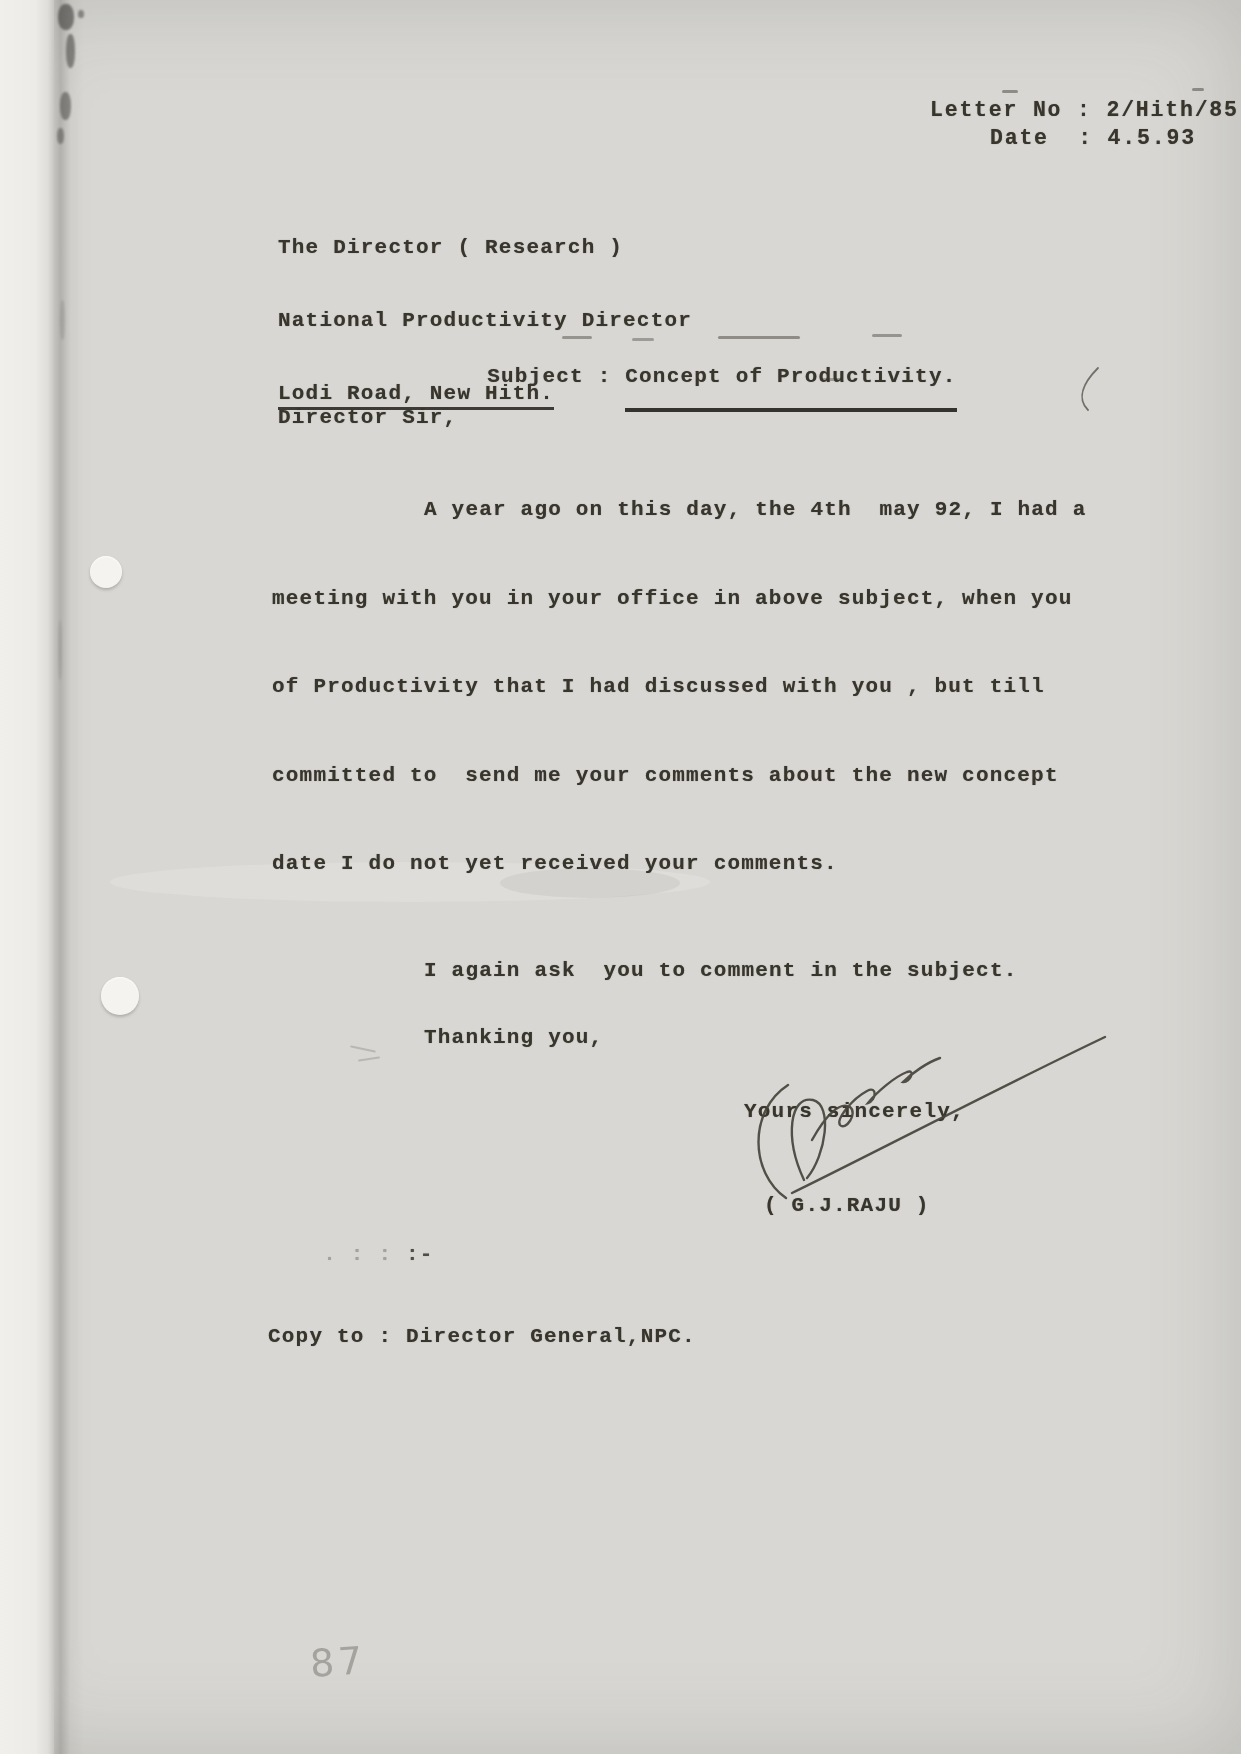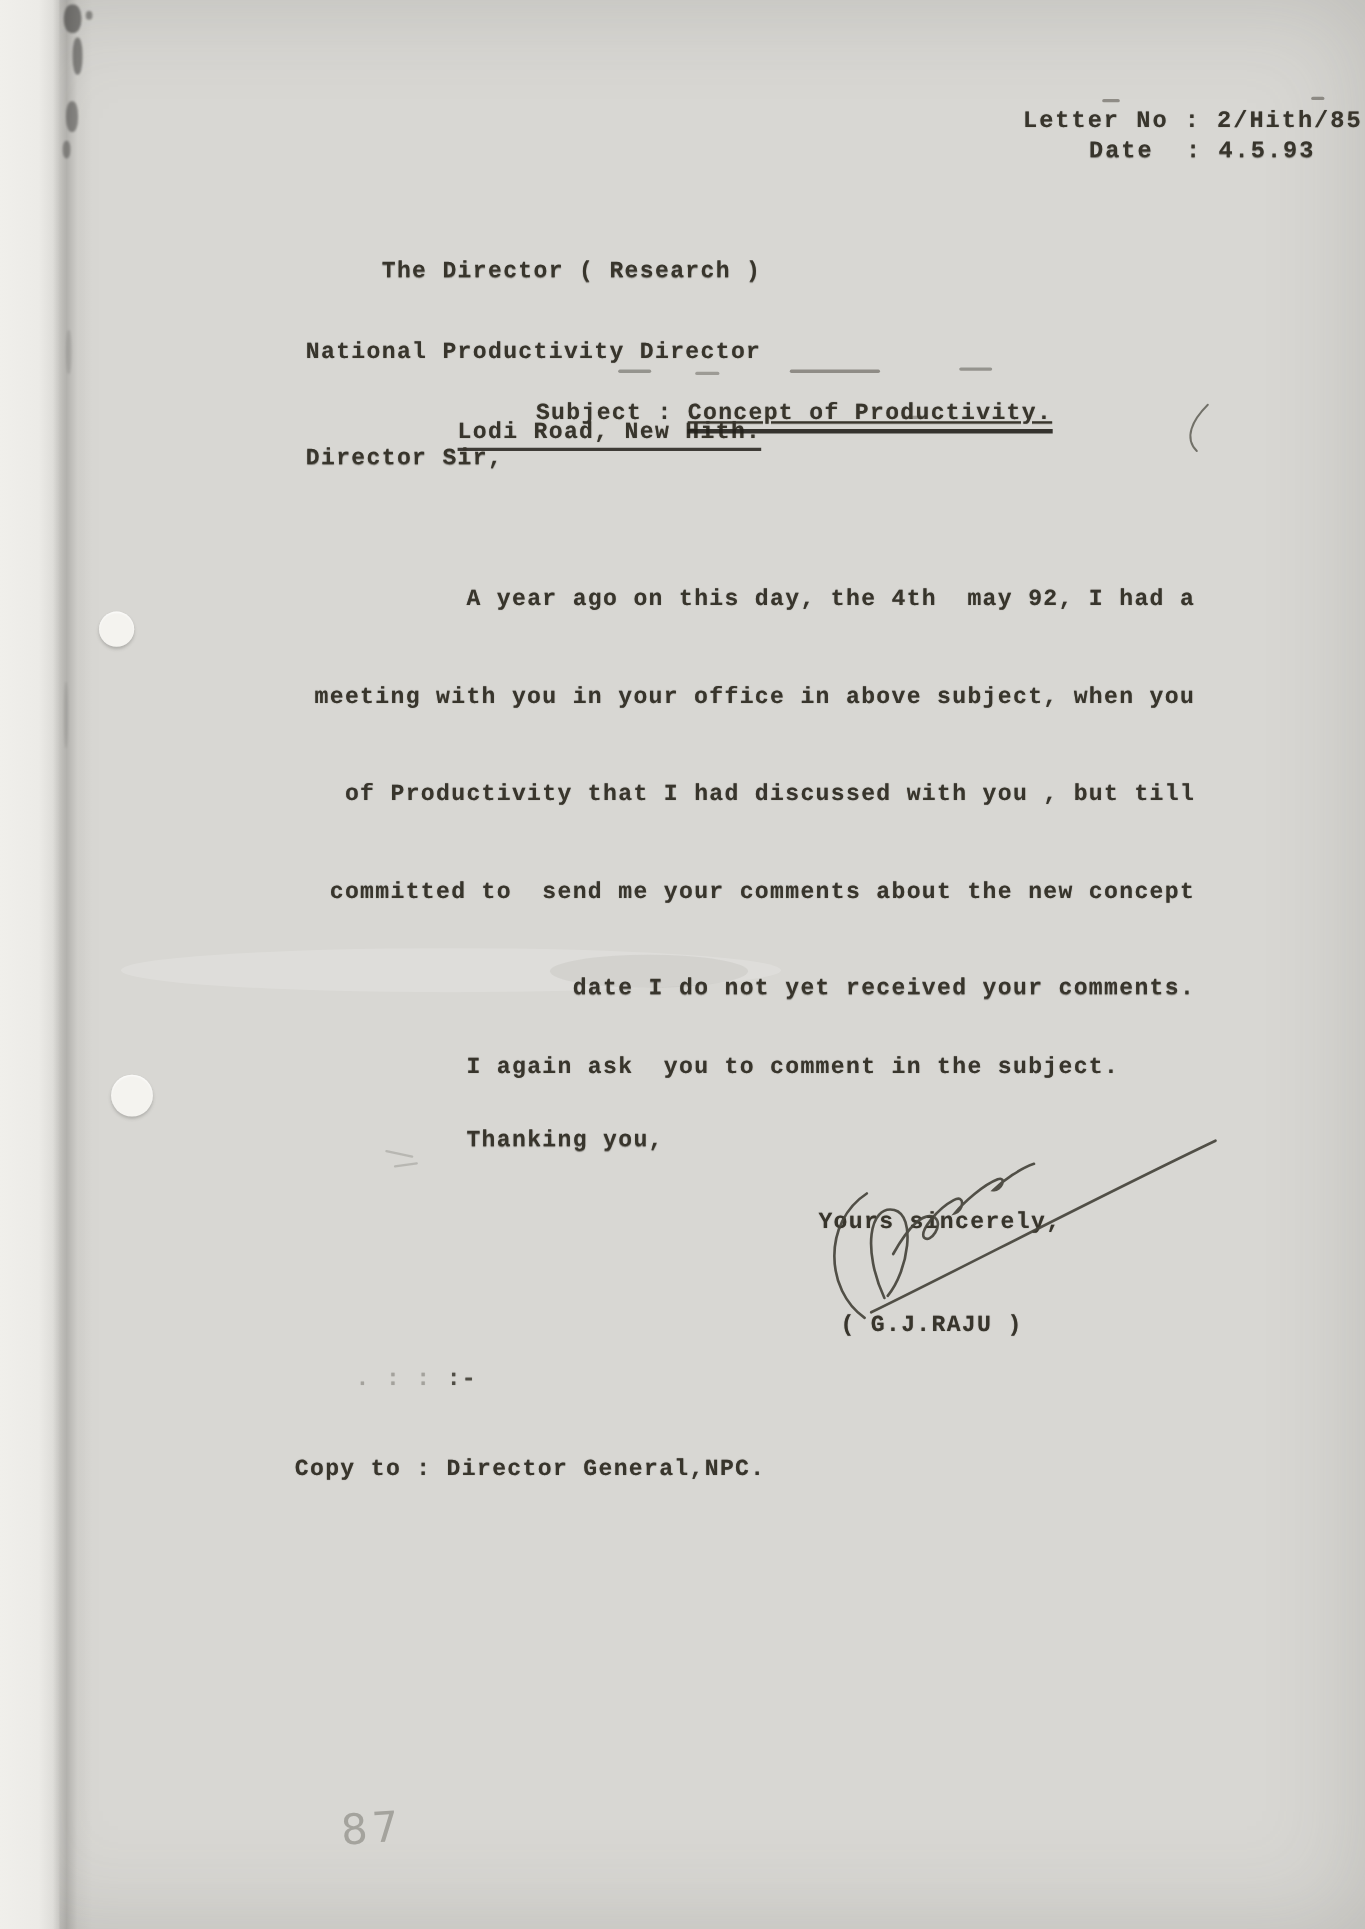--- a/index.html
+++ b/index.html
@@ -13,28 +13,27 @@
   }
   
   .tw{
     position:absolute;
     color:#38352c;
     font-weight:bold;
     font-size:21px;
     letter-spacing:1.2px;
     white-space:pre;
     text-shadow:0 .3px .9px rgba(45,42,34,.55);
-    text-align:right;
   }
   .hdr{font-size:21.5px;letter-spacing:1.8px;}
   .addr .line{height:27px;}
   .para .line{height:42.6px;}
   .indent{padding-left:152px;}
   .u3{border-bottom:3px solid rgba(40,38,32,.88);padding-bottom:2px;}
-  .u4{border-bottom:4px solid rgba(35,33,28,.9);padding-bottom:2px;text-decoration:underline;}
+  .u4{border-bottom:4px solid rgba(35,33,28,.9);padding-bottom:20px;}
   .faint{opacity:.32;}
   .semi{opacity:.85;}
   
   .strip-left{position:absolute;left:0;top:0;width:54px;height:100%;
     background:linear-gradient(90deg,#f0efeb 0%,#ecebe7 65%,#d8d7d3 100%);}
   .seam{position:absolute;left:48px;top:0;width:36px;height:100%;
     background:linear-gradient(90deg,rgba(255,255,255,0) 0%,rgba(100,98,94,.30) 35%,rgba(160,158,154,.14) 62%,rgba(255,255,255,0) 100%);}
   .blob{position:absolute;background:#3e3d3b;border-radius:45%;filter:blur(1px);}
   .mark{position:absolute;background:#45423a;height:3px;border-radius:2px;}
   .smudge{position:absolute;border-radius:50%;}
@@ -82,21 +81,21 @@
     <div class="line">National Productivity Director</div>
     <div class="line"><span class="u3">Lodi Road, New Hith.</span></div>
   </div>
 
   <div class="tw" style="left:432px;top:342px;">
     <span>Subject : </span><span class="u4">Concept of Productivity.</span>
   </div>
 
   <div class="tw" style="left:278px;top:406px;">Director Sir,</div>
 
-  <div class="tw para" style="left:272px;top:488px;">
+  <div class="tw para" style="left:272px;top:452px;">
     <div class="line indent">A year ago on this day, the 4th  may 92, I had a</div>
     <div class="line">meeting with you in your office in above subject, when you</div>
     <div class="line">of Productivity that I had discussed with you , but till</div>
     <div class="line">committed to  send me your comments about the new concept</div>
     <div class="line">date I do not yet received your comments.</div>
   </div>
 
 
   <div class="tw para" style="left:272px;top:913px;">
     <div class="line indent">I again ask  you to comment in the subject.</div>

